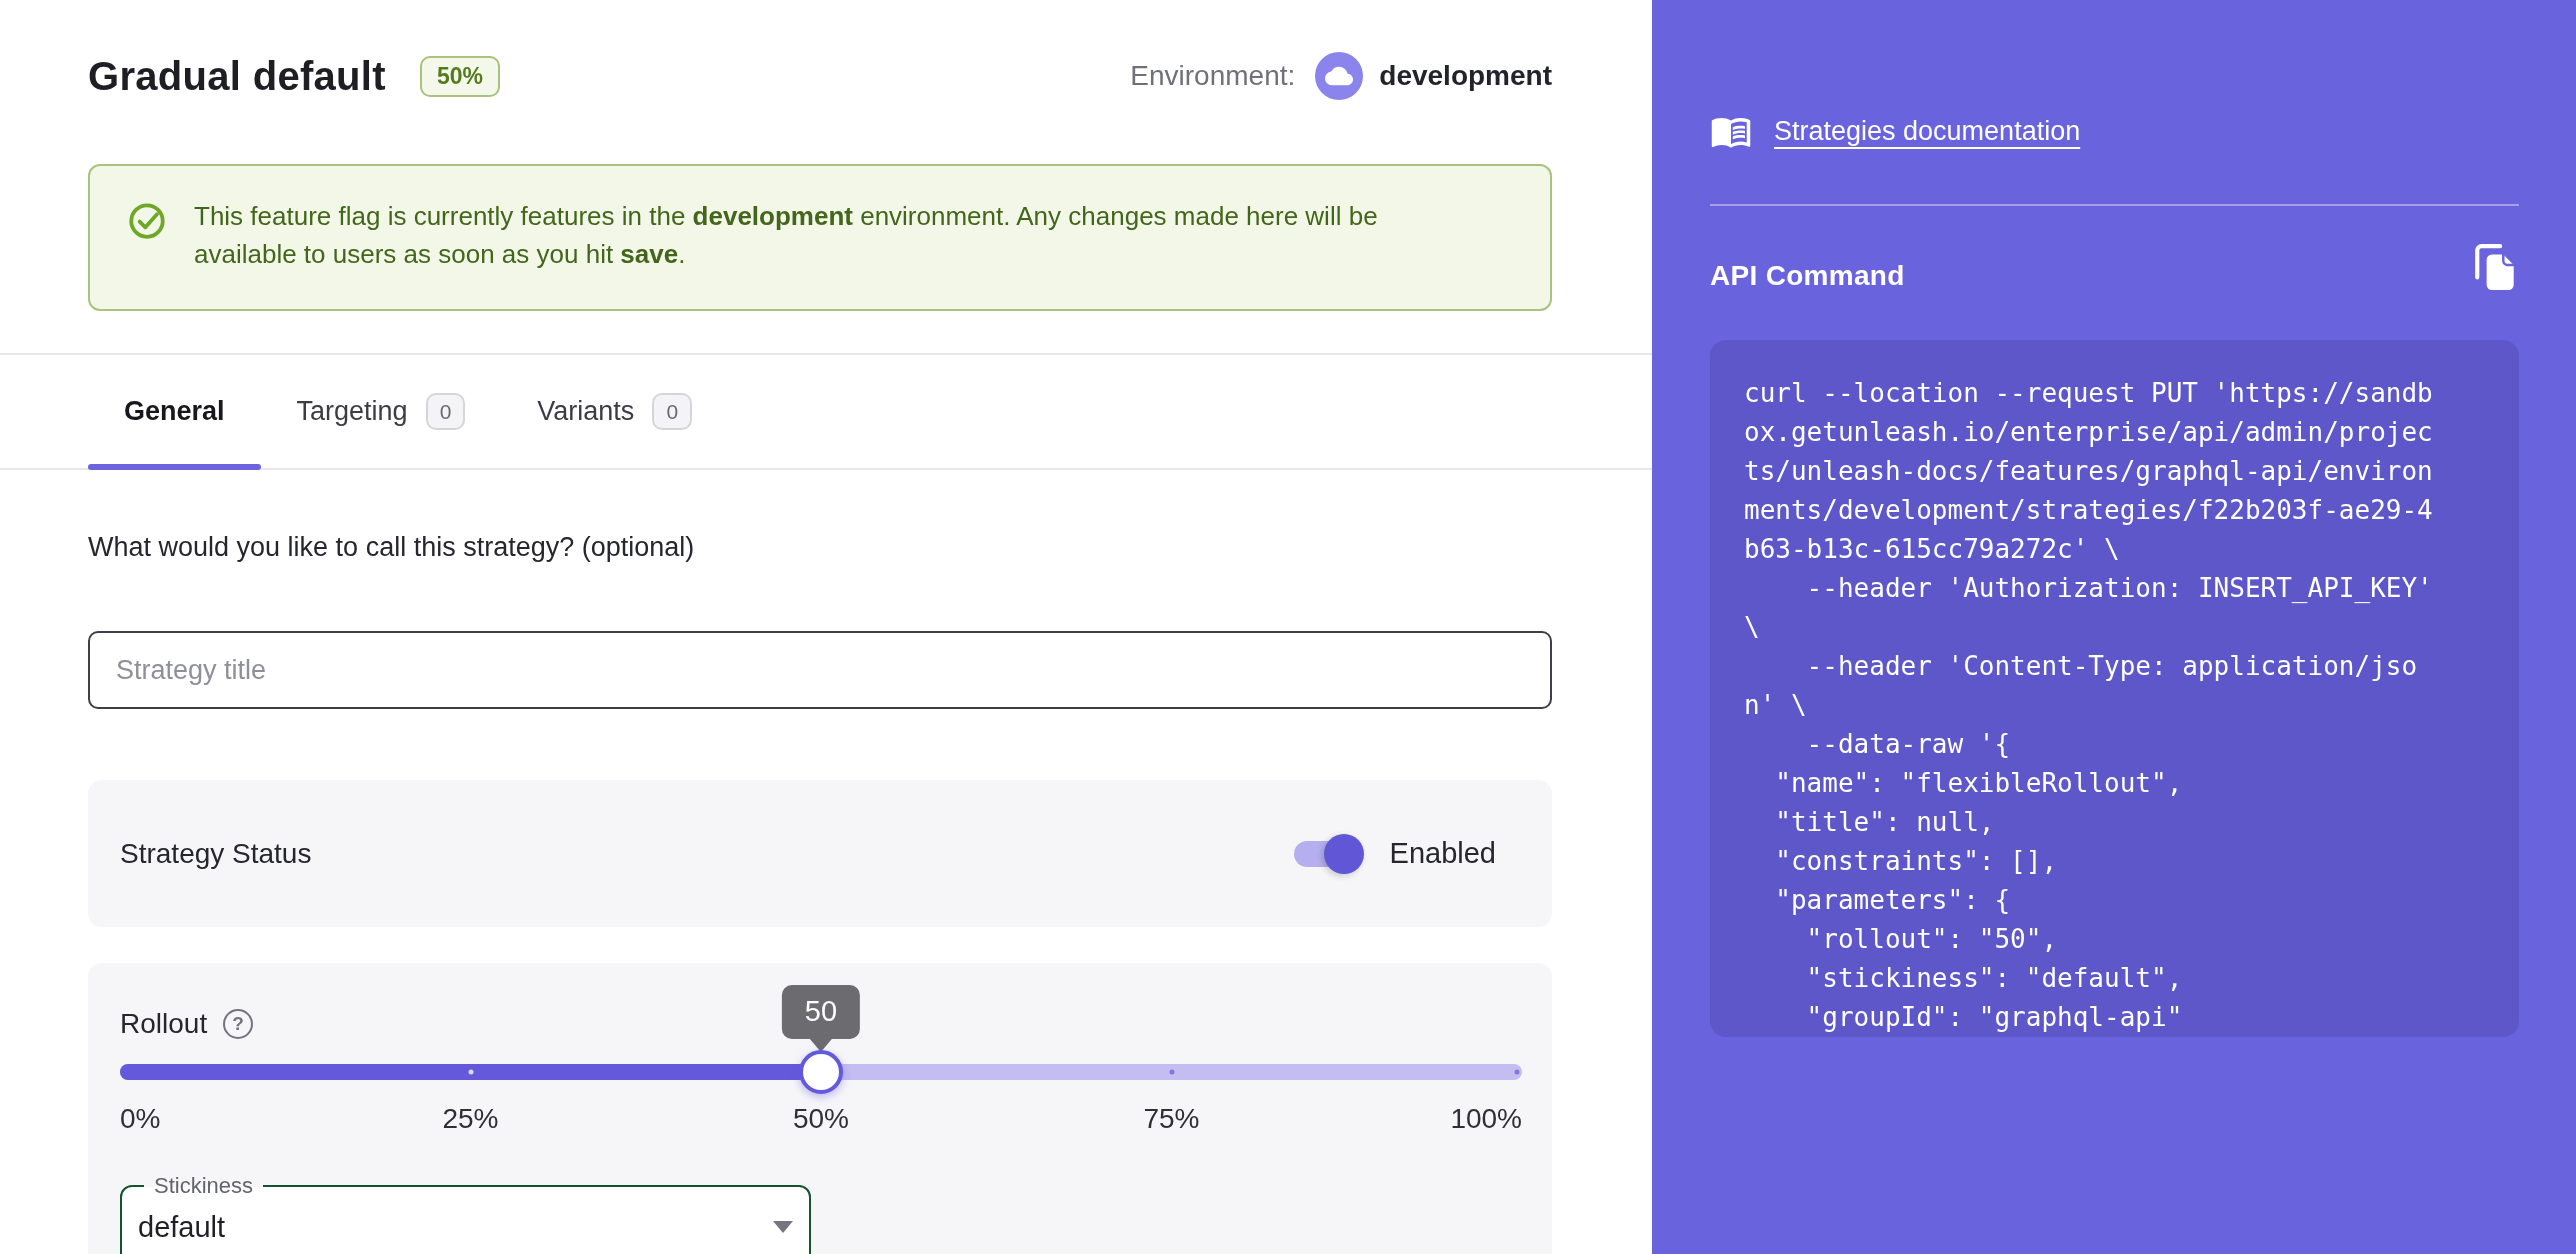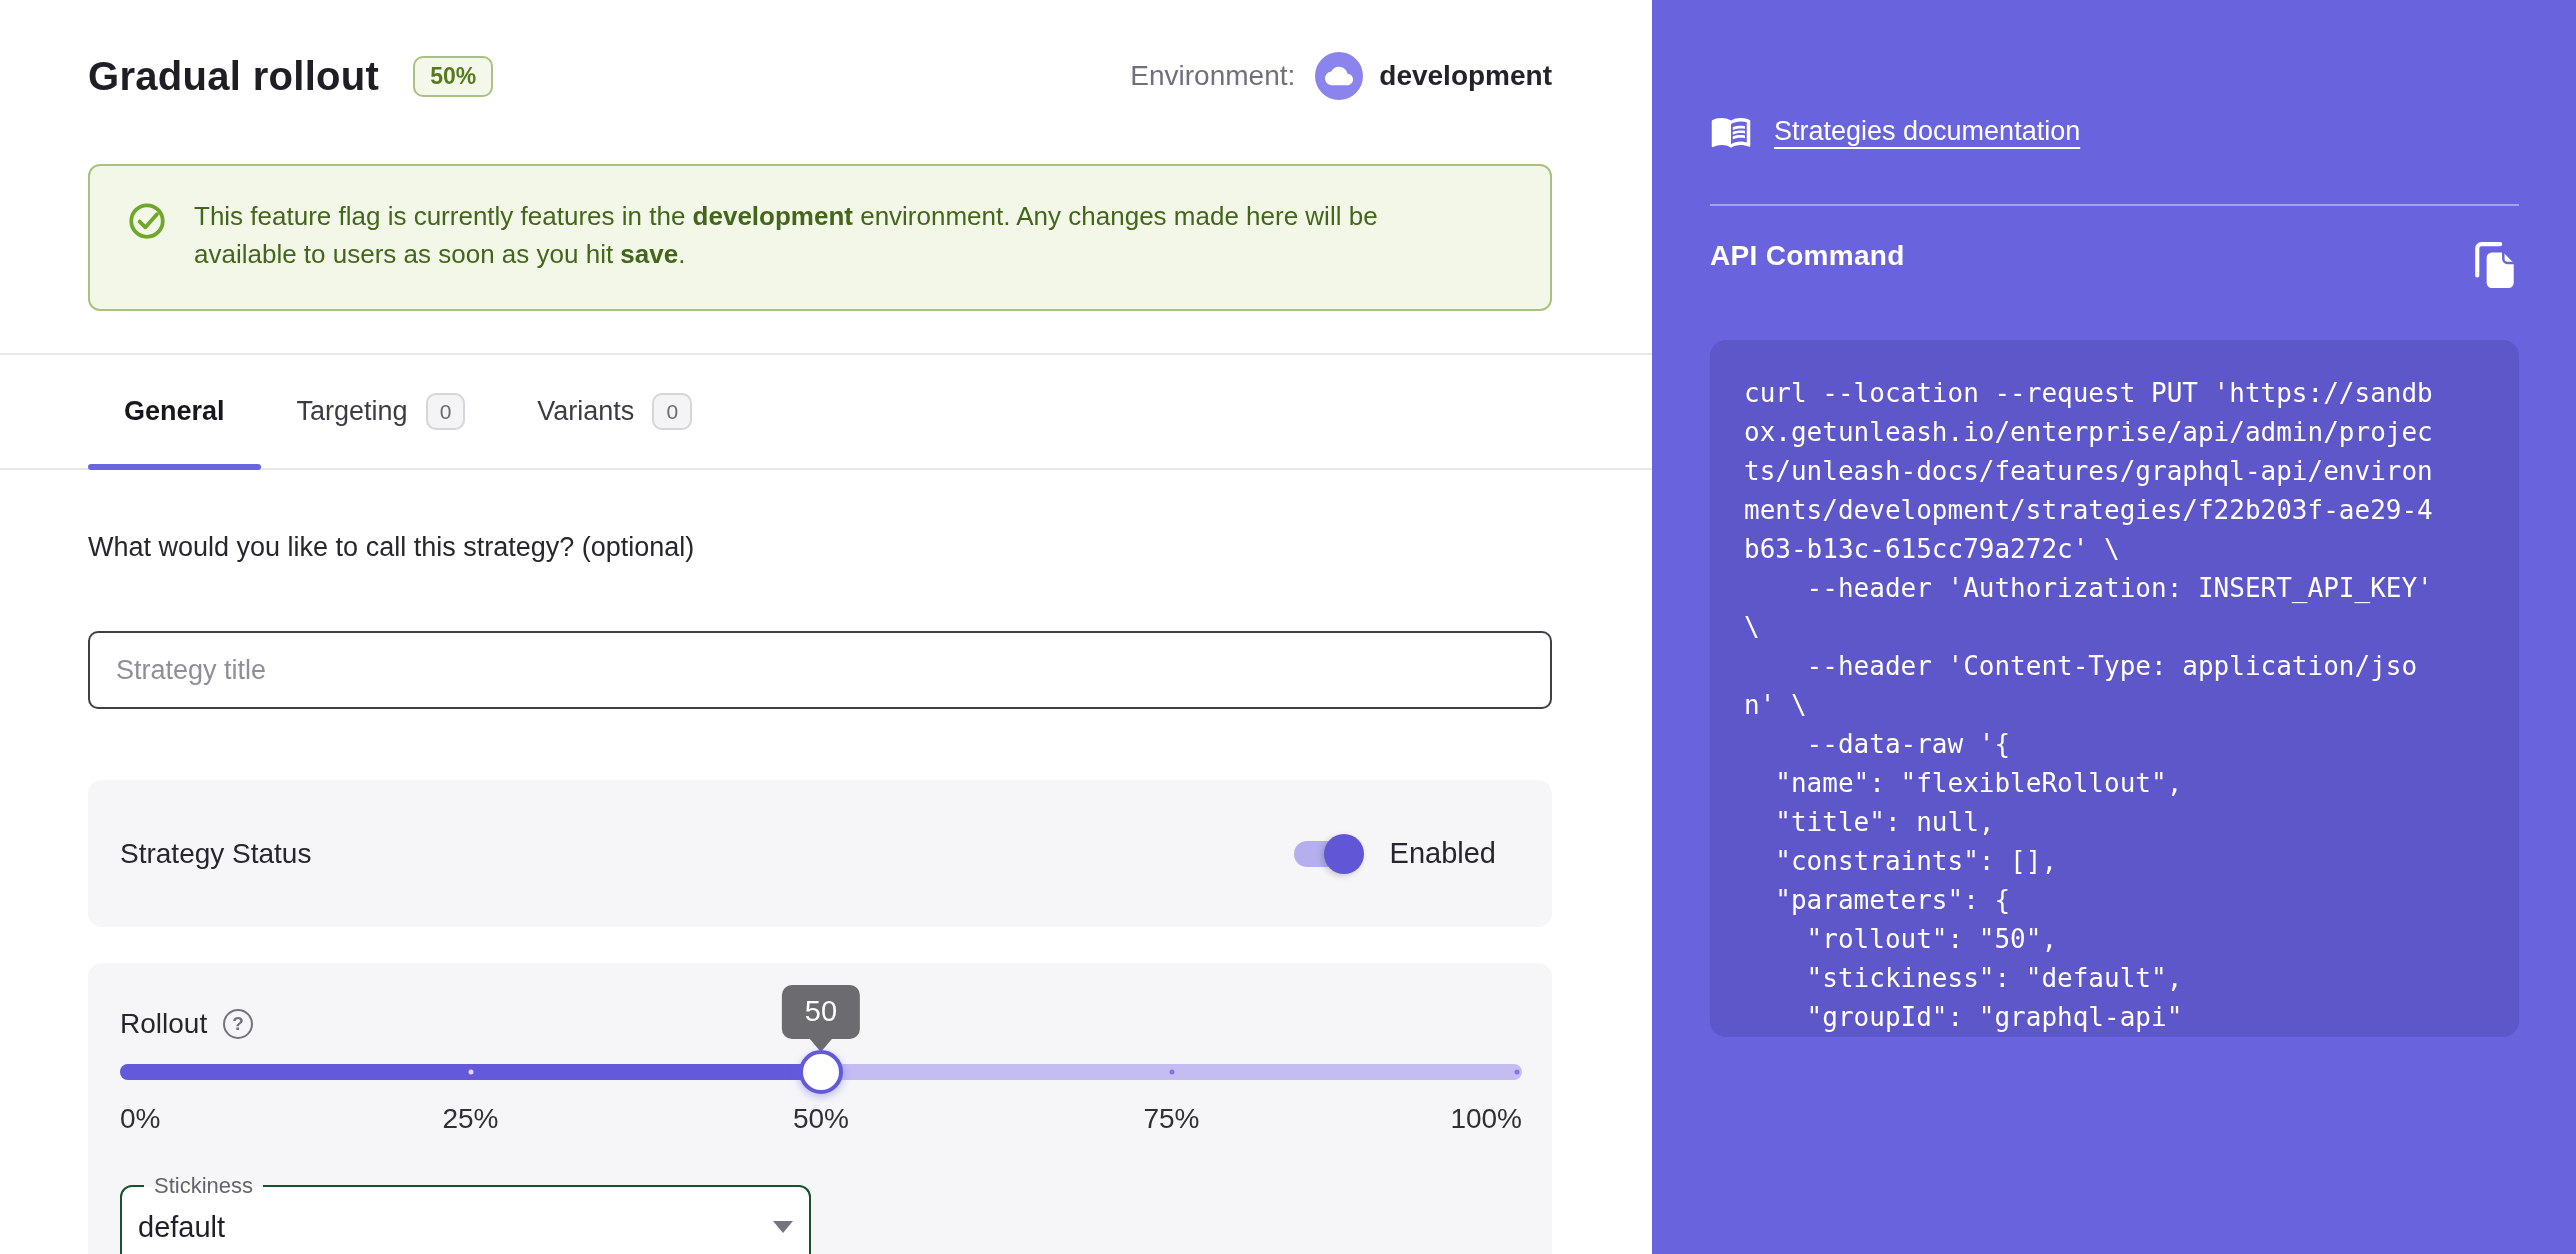--- a/index.html
+++ b/index.html
@@ -95,37 +95,37 @@
          border-right:10px solid transparent;border-top:12px solid #75757D;}
 
   
   .sidebar{width:924px;flex:none;box-sizing:border-box;background:#6A63DE;
            padding:44px 57px 0 58px;color:#fff;}
   .desc{margin:0;font-size:27px;line-height:43px;white-space:pre-line;}
   .docs-row{margin-top:66px;display:flex;align-items:center;gap:22px;}
   .docs-link{color:#fff;font-size:27px;text-decoration:underline;text-underline-offset:7px;
              text-decoration-thickness:2px;cursor:pointer;}
   .divider{margin:52px 0 0;border:none;height:2px;background:rgba(255,255,255,.4);}
-  .api-row{margin-top:34px;display:flex;align-items:flex-start;height:52px;gap:26px;}
+  .api-row{margin-top:34px;display:flex;align-items:flex-end;height:52px;gap:26px;}
   .api-title{font-size:28px;font-weight:700;letter-spacing:0.3px;}
   .copy-btn{margin-left:auto;background:none;border:none;padding:0;cursor:pointer;line-height:0;}
   .code{margin:48px 0 0;background:#5E57C9;border-radius:16px;padding:34px 20px 34px 34px;
         font-family:"DejaVu Sans Mono","Liberation Mono",monospace;font-size:26px;line-height:39px;
         color:#ffffff;white-space:pre;overflow:hidden;height:697px;box-sizing:border-box;}
 </style>
 </head>
 <body>
 
 <div class="app">
 
   <div class="main">
 
     <div class="pad">
       <div class="header-row">
-        <h1 class="page-title">Gradual rollout</h1>
+        <h1 class="page-title">Gradual default</h1>
         <span class="pct-badge">50%</span>
         <div class="env">
           <span class="env-label">Environment:</span>
           <span class="env-circle">
             <svg width="28" height="28" viewBox="0 0 24 24" aria-hidden="true">
               <path fill="#ffffff" d="M19.35 10.04A7.49 7.49 0 0 0 12 4C9.11 4 6.6 5.64 5.35 8.04A5.994 5.994 0 0 0 0 14c0 3.31 2.69 6 6 6h13c2.76 0 5-2.24 5-5 0-2.64-2.05-4.78-4.65-4.96z"></path>
             </svg>
           </span>
           <span class="env-name">development</span>
         </div>

